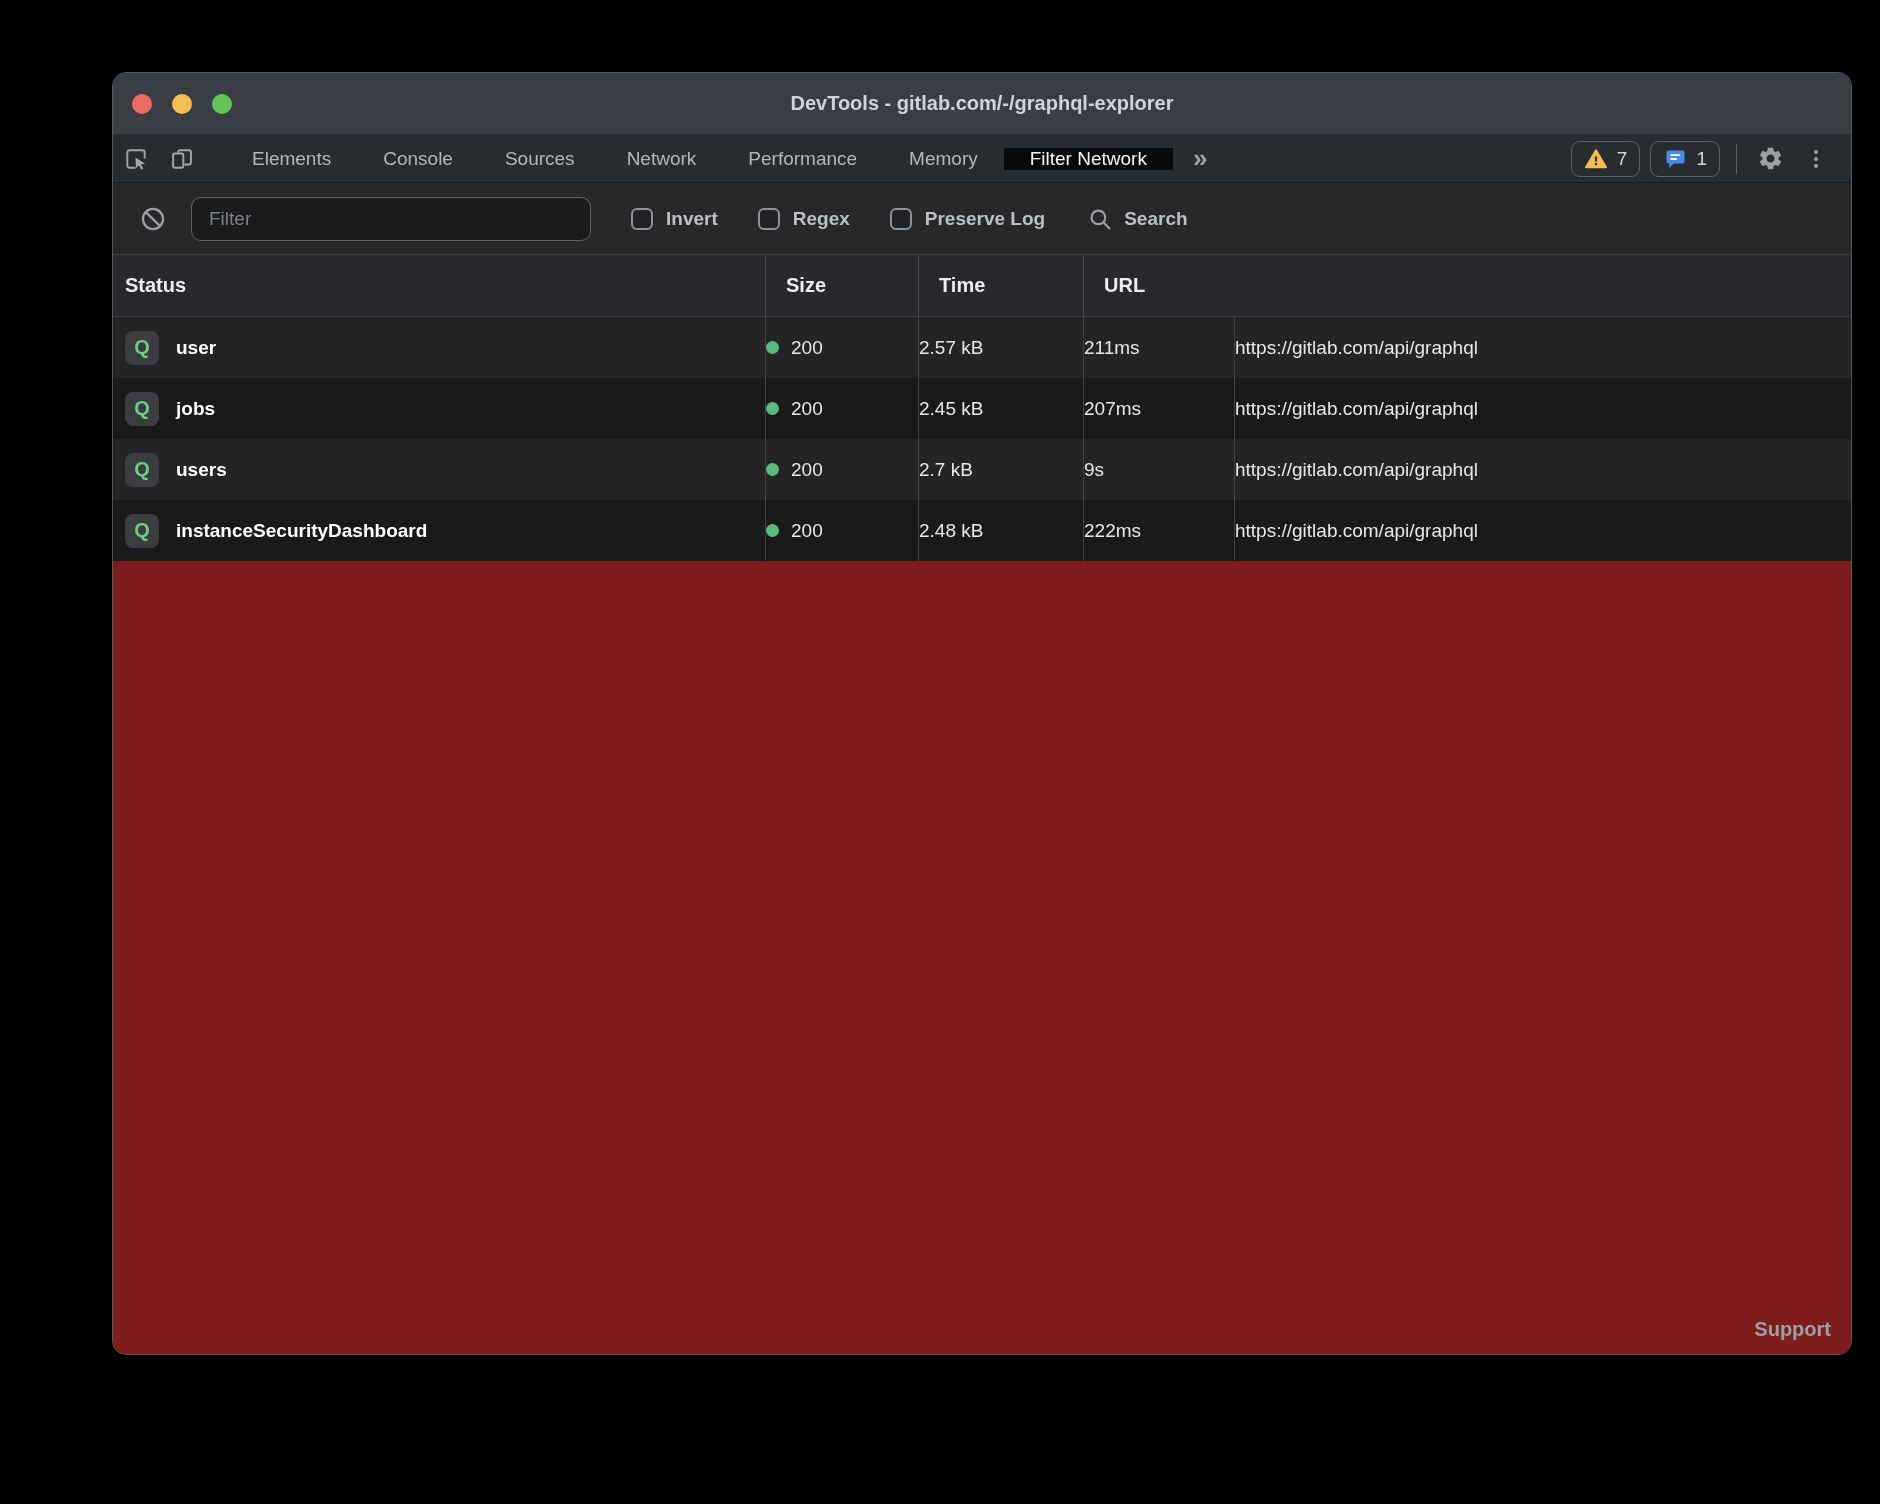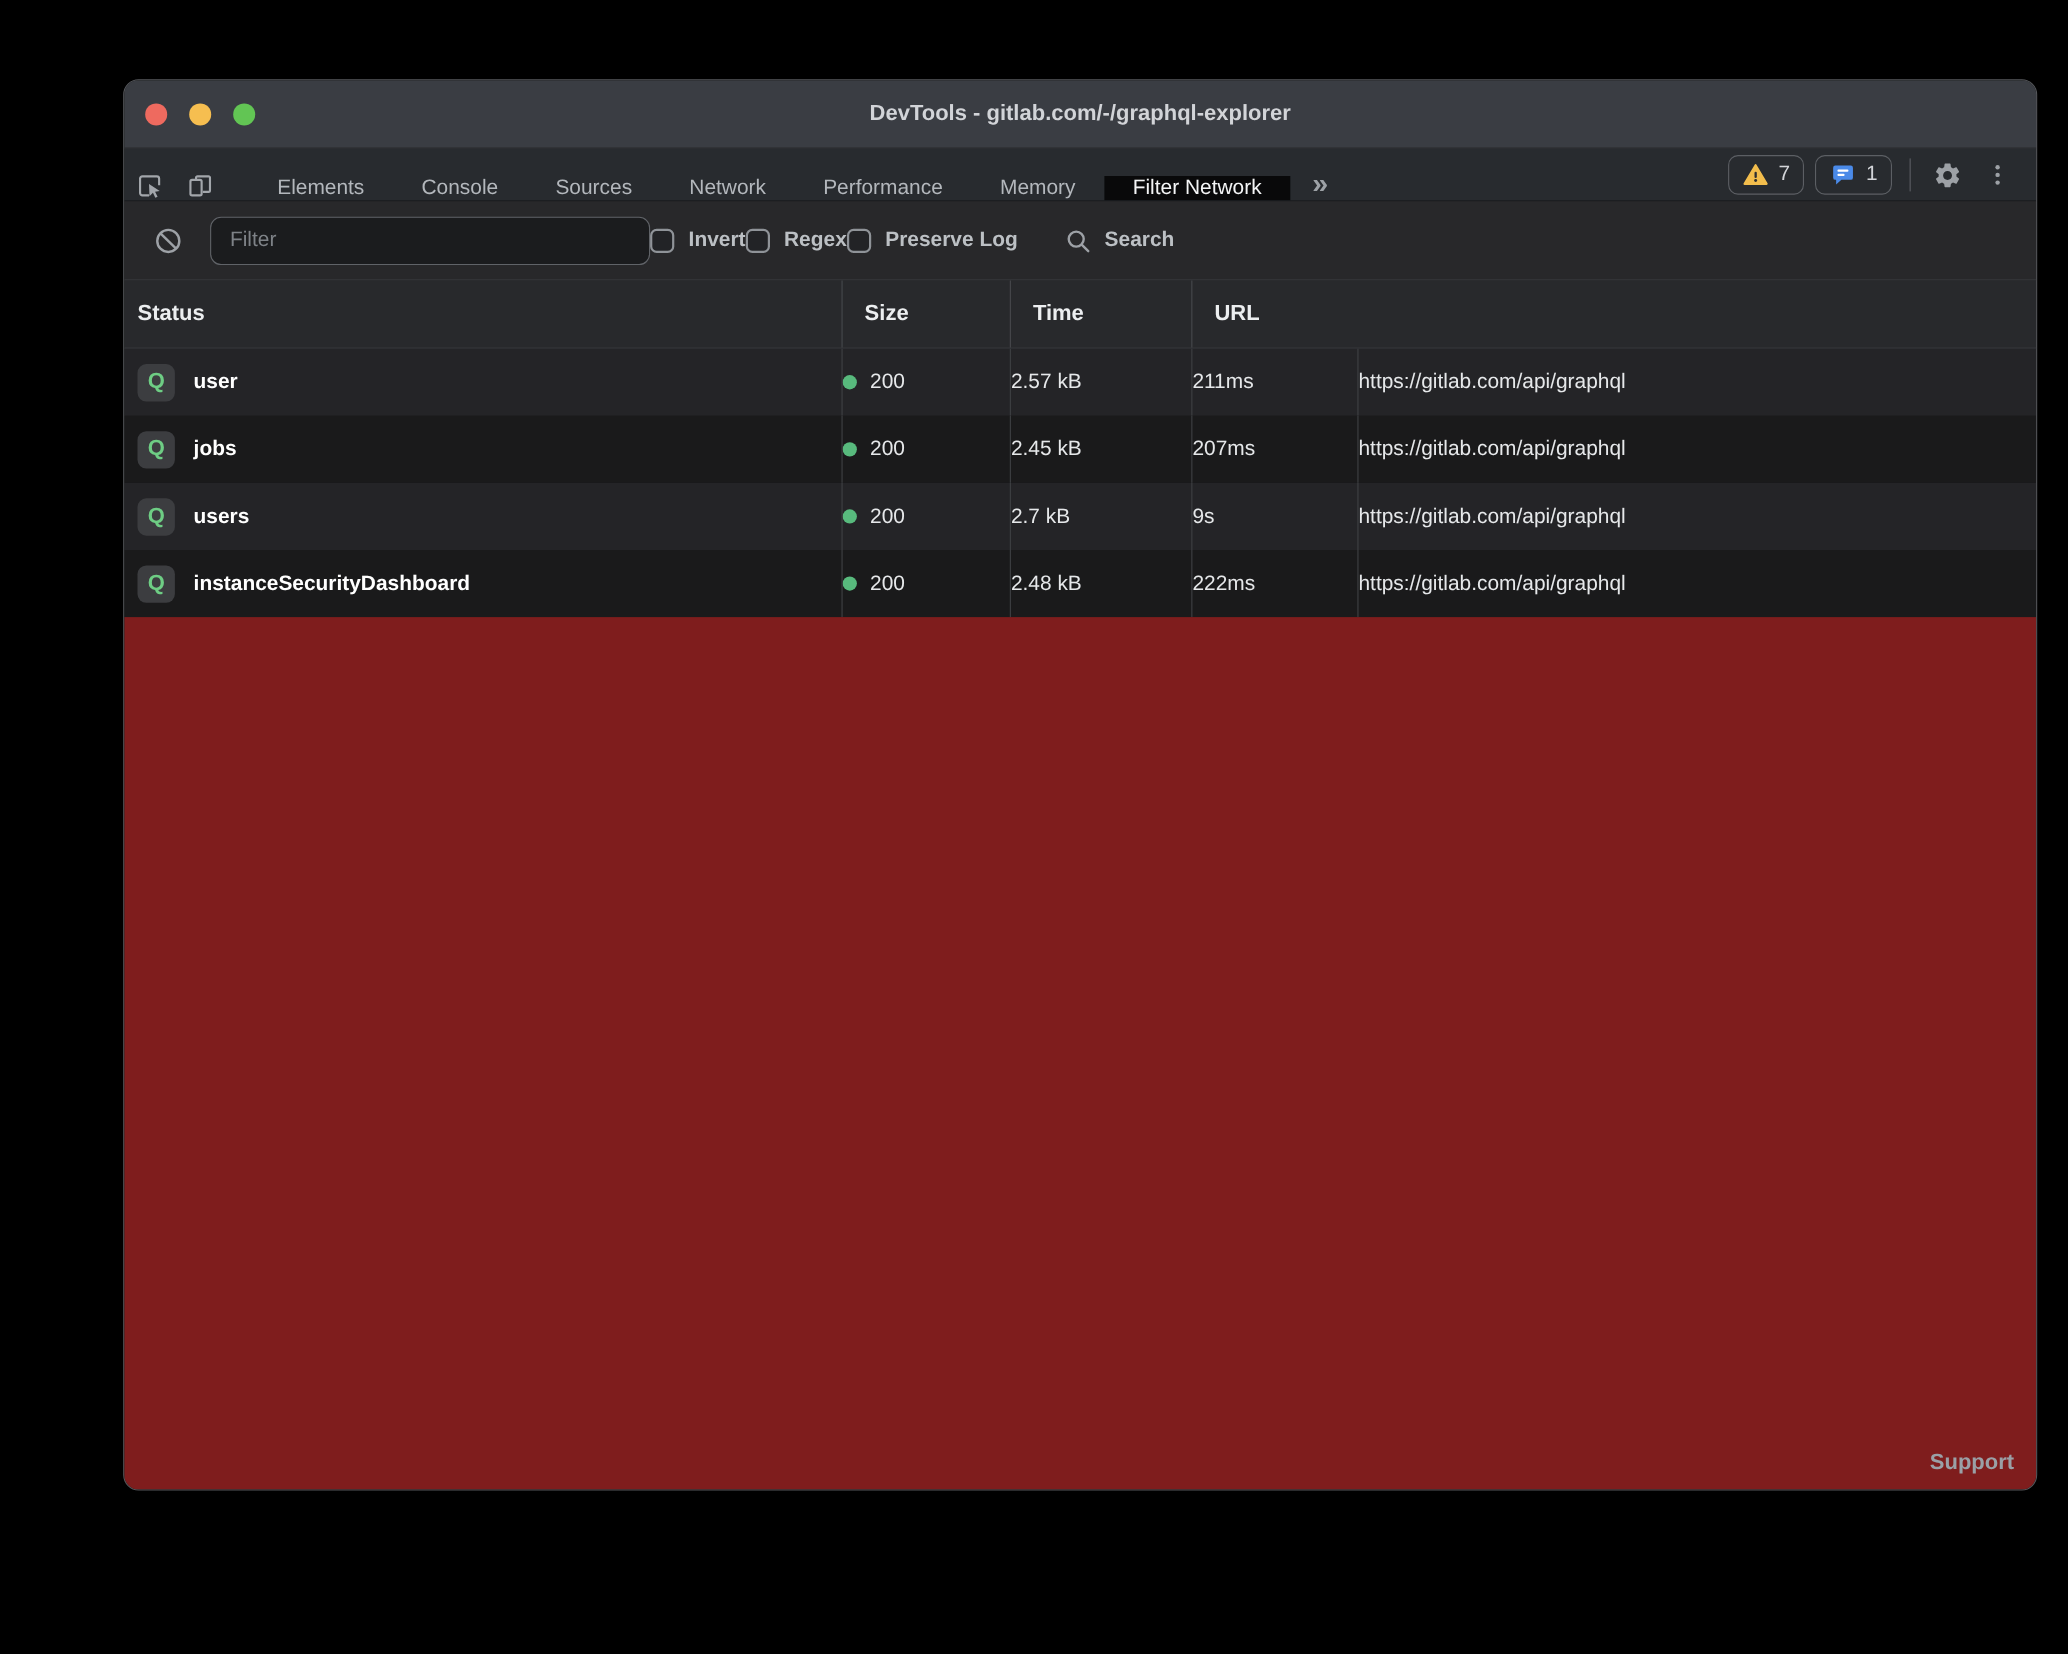--- a/index.html
+++ b/index.html
@@ -25,41 +25,41 @@
   .titlebar{flex:0 0 62px;background:var(--titlebar-bg);display:flex;align-items:center;
     position:relative;border-bottom:1px solid #2b2d31;}
   .traffic{display:flex;gap:20px;margin-left:19px;z-index:2;}
   .light{width:20px;height:20px;border-radius:50%;border:none;}
   .light.red{background:var(--traffic-red,#ee6a5f);}
   .light.yellow{background:var(--traffic-yellow,#f6be50);}
   .light.green{background:var(--traffic-green,#62c554);}
   .title{position:absolute;left:0;right:0;text-align:center;font-weight:bold;
     font-size:20px;color:#d2d4d8;}
   
-  .tabbar{flex:0 0 48px;background:var(--tabbar-bg);display:flex;align-items:flex-end;
+  .tabbar{flex:0 0 48px;background:var(--tabbar-bg);display:flex;align-items:center;
     border-bottom:1px solid #1b1c1e;}
   .toolbtn{width:46px;display:flex;align-items:center;justify-content:center;}
   .vsep{width:1px;background:#4a4d52;margin:10px 10px;}
   .tab{display:flex;align-items:center;padding:0 26px;font-size:19px;color:var(--text-gray);}
   .tab.active{background:#09090a;color:#f4f5f6;}
   .more-tabs{display:flex;align-items:center;padding:0 20px;color:var(--icon-gray);
     font-size:26px;font-weight:bold;}
   .badge-group{margin-left:auto;display:flex;align-items:center;margin-right:12px;}
   .count-badge{display:flex;align-items:center;gap:9px;border:1px solid #5c5f64;
     border-radius:9px;height:36px;padding:0 12px;color:#d3d5d9;font-size:19px;margin-left:10px;}
   .sep2{width:1px;height:30px;background:#5c5f64;margin:0 10px 0 16px;}
   .iconbtn{width:46px;height:46px;display:flex;align-items:center;justify-content:center;align-self:center;}
   
   .filterbar{flex:0 0 72px;background:var(--panel-bg);display:flex;align-items:center;
     padding:0 14px;border-bottom:1px solid #3b3d40;}
   .blockbtn{width:40px;height:40px;display:flex;align-items:center;justify-content:center;margin:0 6px;}
   .filter-input{width:400px;height:44px;background:#1b1c1e;border:1px solid #606368;
     border-radius:10px;color:#d8dadd;font-size:19px;padding:0 17px;outline:none;margin-left:12px;}
   .filter-input::placeholder{color:#7e8287;}
-  .checkgroup{display:flex;align-items:flex-start;gap:13px;}
+  .checkgroup{display:flex;align-items:flex-start;gap:13px;margin-left:40px;}
   .check{width:22px;height:22px;border:2px solid #8f9398;border-radius:6px;background:#222326;}
   .checklabel{font-weight:bold;color:#bcc0c4;font-size:19px;}
   .searchgroup{display:flex;align-items:center;gap:11px;margin-left:42px;}
   
   .grid-header{flex:0 0 62px;display:grid;grid-template-columns:652px 153px 165px 151px 1fr;
     background:#28292c;border-bottom:1px solid #3b3d40;font-weight:bold;
     color:var(--text-bright);font-size:20px;}
   .grid-header>div{display:flex;align-items:center;padding-left:20px;border-left:1px solid #47494d;}
   .grid-header>div:first-child{border-left:none;padding-left:12px;}
   .row{flex:0 0 61px;display:grid;grid-template-columns:652px 153px 165px 151px 1fr;

